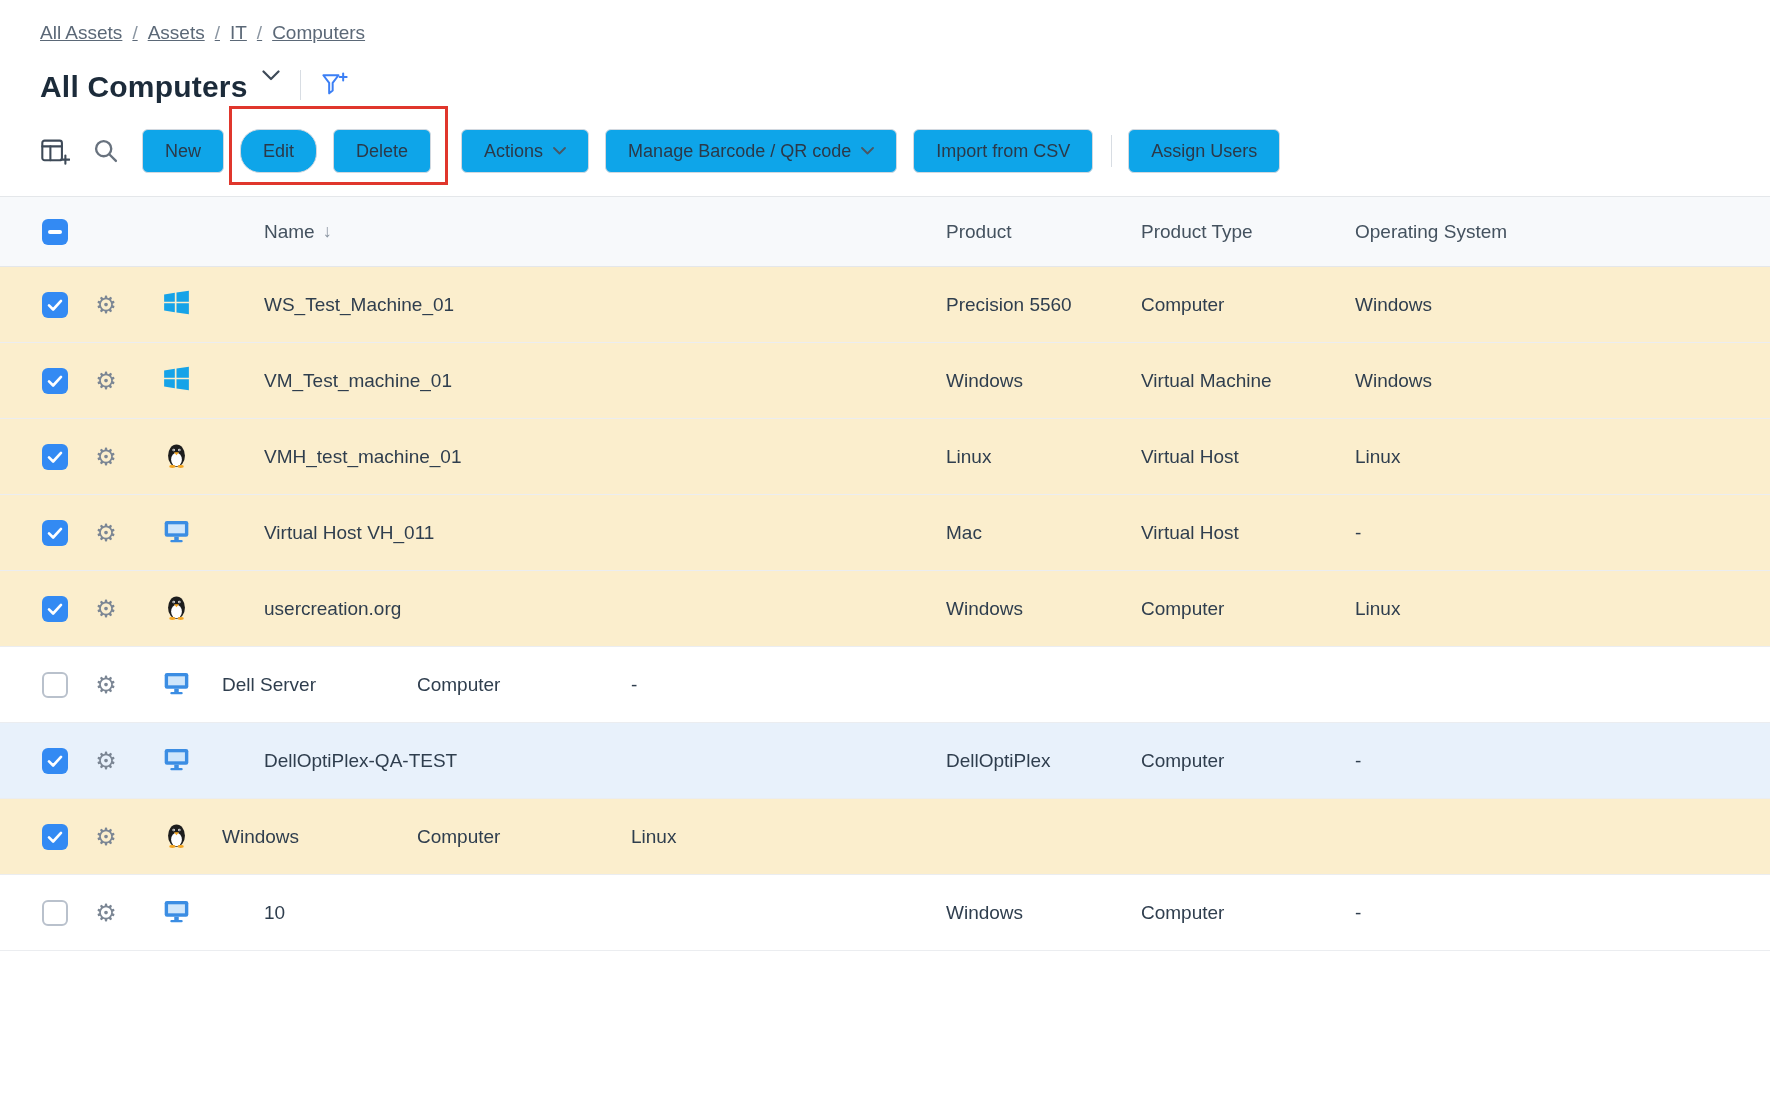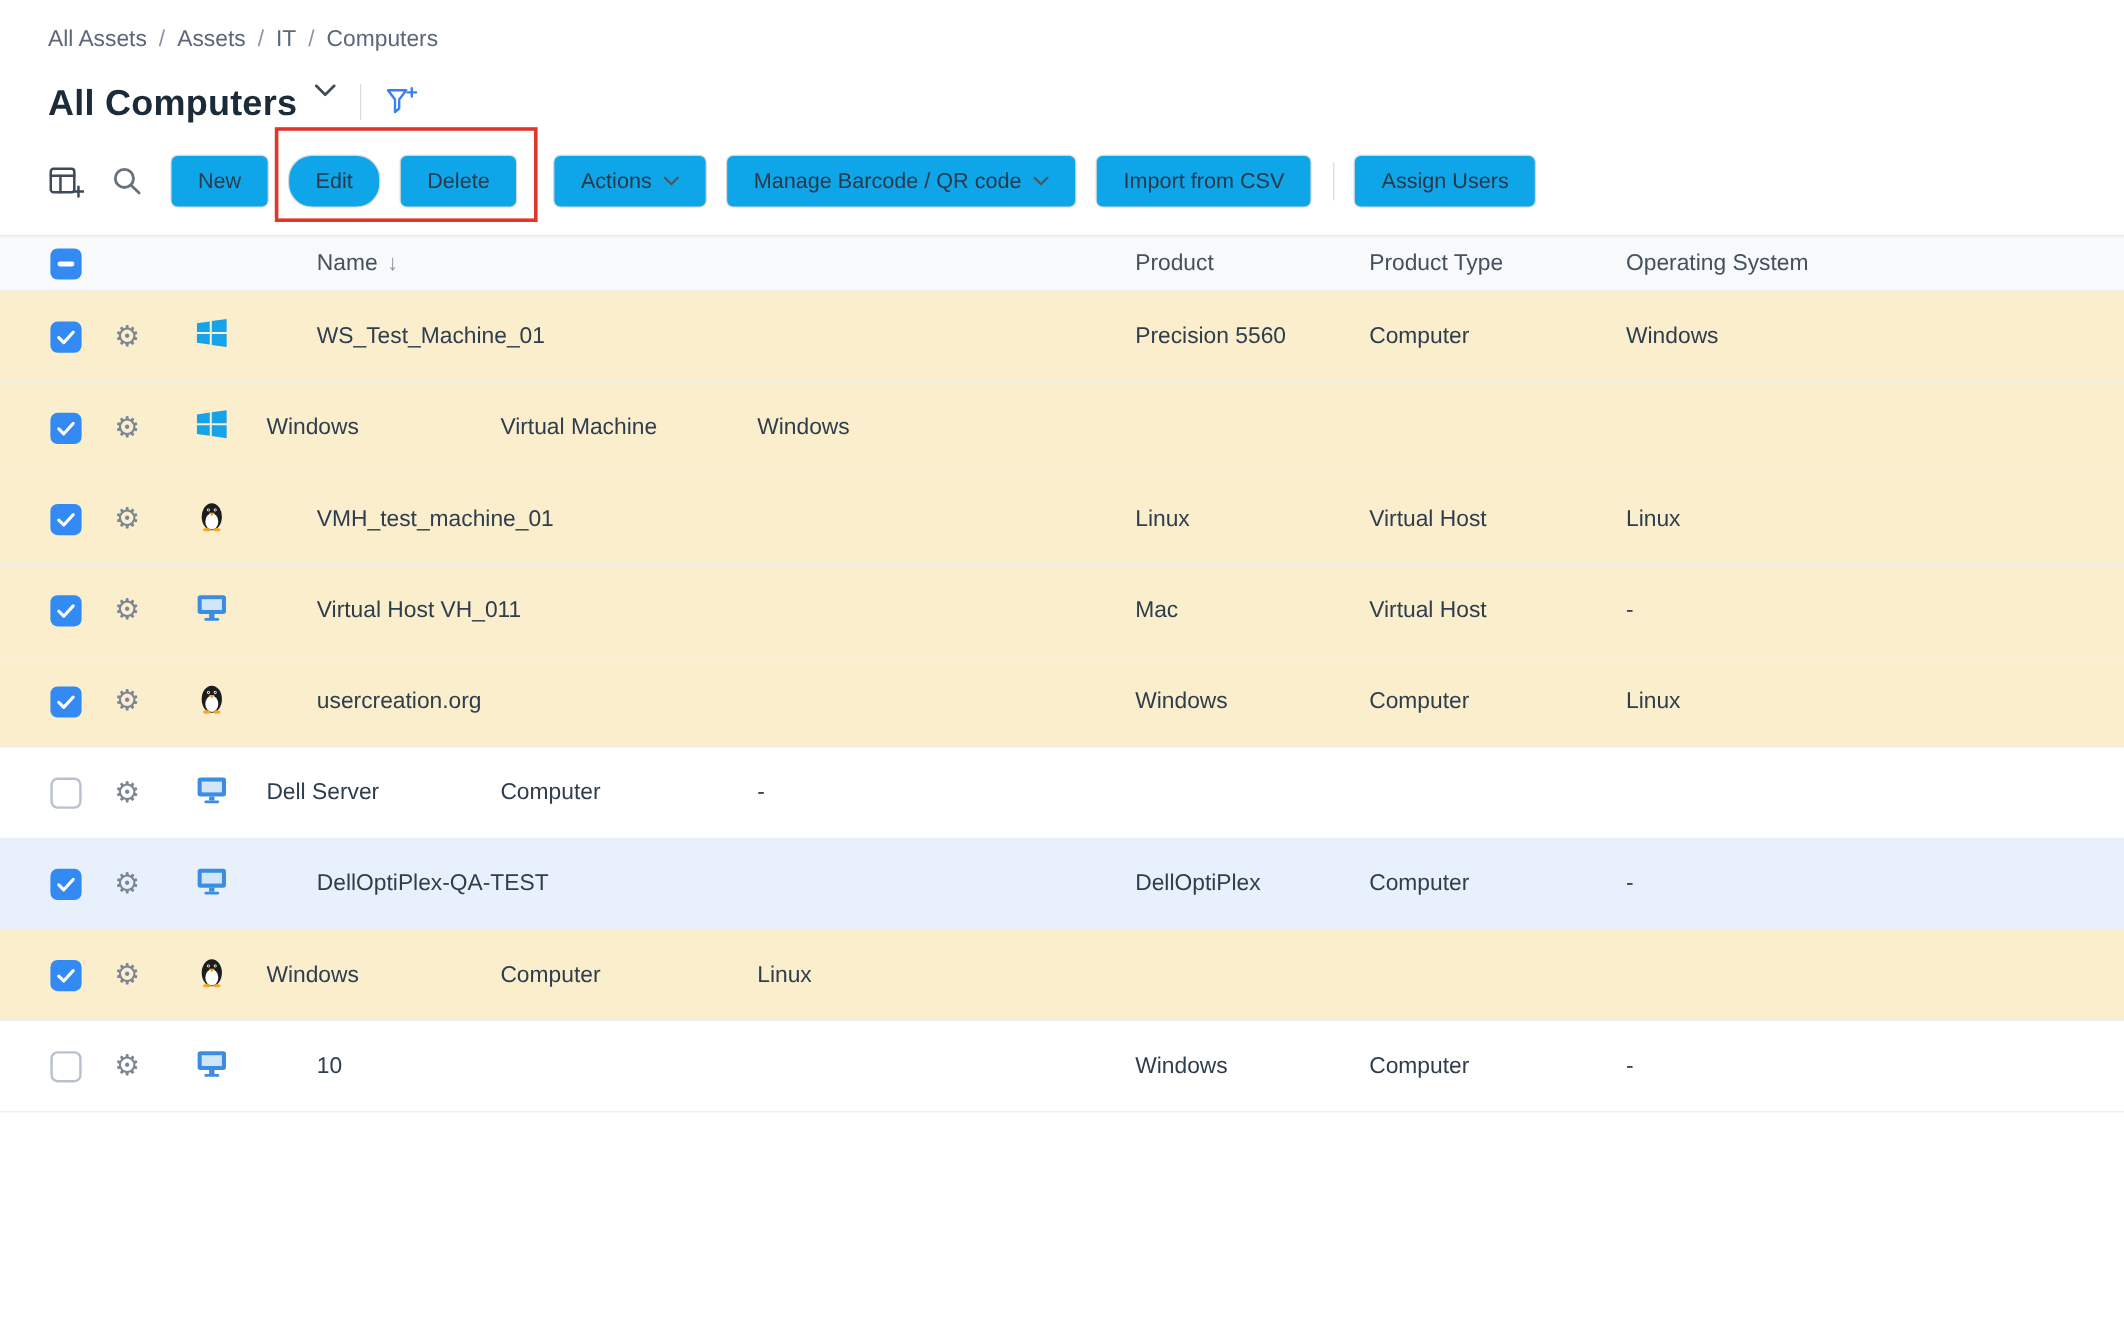--- a/index.html
+++ b/index.html
@@ -13,20 +13,21 @@
   }
 
   
   .breadcrumb {
     padding: 22px 0 0 40px;
     font-size: 19px;
     color: #5b6877;
     display: flex;
     gap: 10px;
     align-items: center;
+    text-decoration: underline;
   }
   .breadcrumb .sep { color: #8a95a1; }
   .breadcrumb .crumb { cursor: pointer; }
 
   
   .title-row {
     margin: 26px 0 0 40px;
     display: flex;
     align-items: flex-start;
   }
@@ -89,21 +90,21 @@
   .toolbar .after-group { margin-left: 30px; }
   .toolbar-divider {
     width: 1px; height: 32px; background: #d8dde3; margin: 0 16px 0 18px;
   }
 
   
   .asset-table { margin-top: 22px; width: 1770px; }
   .t-head {
     display: flex;
     align-items: center;
-    height: 47px;
+    height: 71px;
     background: #f7f9fb;
     border-top: 1px solid #e4e7ea;
     border-bottom: 1px solid #e4e7ea;
     font-size: 19px;
     color: #44525f;
   }
   .t-row {
     display: flex;
     align-items: center;
     height: 76px;
@@ -273,20 +274,23 @@
         </span>
       </div>
     <div class="c-gear">
         <span class="gear-glyph">⚙</span>
       </div>
     <div class="c-osicon">
         <span><svg width="27" height="27" viewBox="0 0 24 24">
             <path fill="#16a3e8" d="M1 4.8 L10.5 3.4 V11.3 H1 Z M12 3.2 L23 1.6 V11.3 H12 Z M1 12.7 H10.5 V20.6 L1 19.2 Z M12 12.7 H23 V22.4 L12 20.8 Z"></path>
           </svg></span>
       </div>
+    <div class="c-name">
+        <span class="name-text">VM_Test_machine_01</span>
+      </div>
     <div class="c-product">Windows</div>
     <div class="c-ptype">Virtual Machine</div>
     <div class="c-osname">Windows</div>
   </div>
 
   <div class="t-row bg-yellow">
     <div class="c-check">
         <span class="cb checked">
           <svg width="18" height="18" viewBox="0 0 24 24" fill="none" stroke="#fff" stroke-width="3.5" stroke-linecap="round" stroke-linejoin="round">
             <path d="M4 12.5 L9.5 18 L20 6.5"></path>

